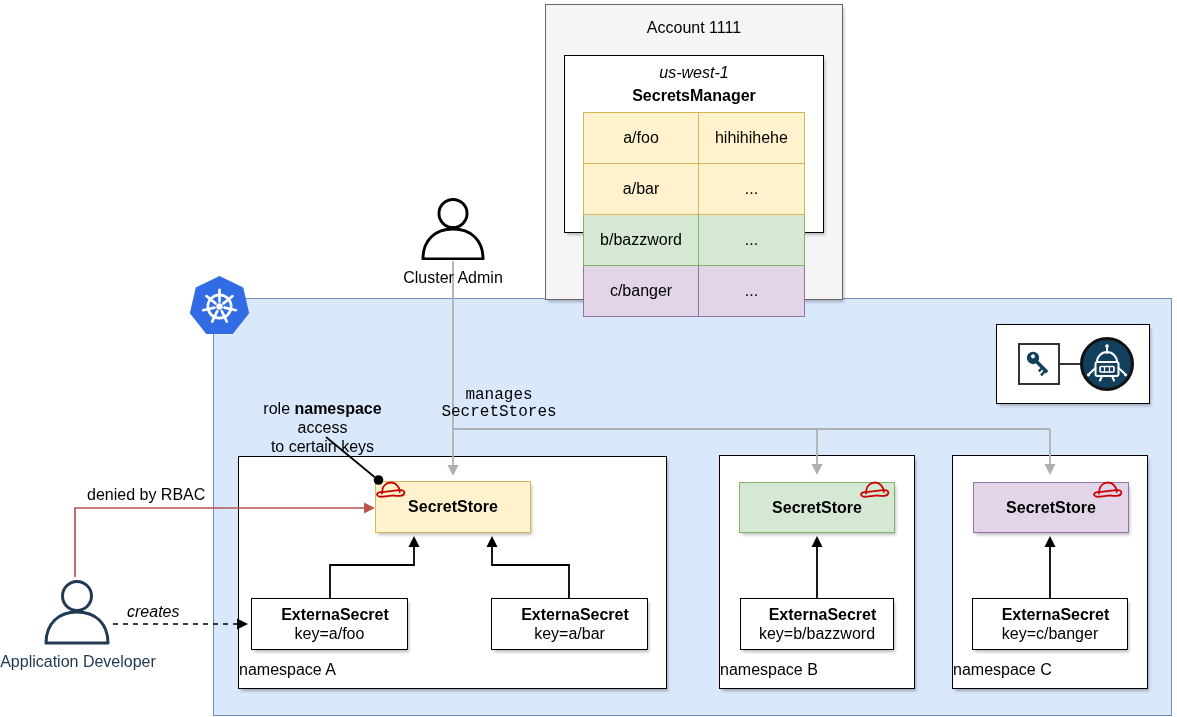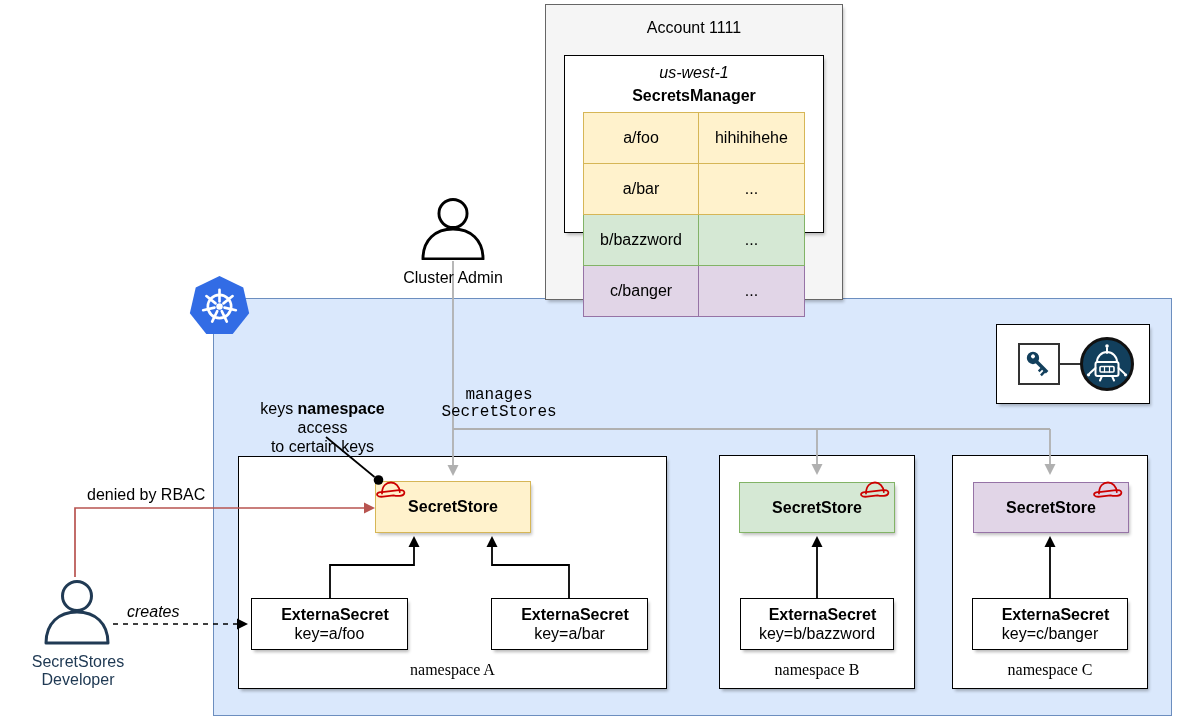--- a/index.html
+++ b/index.html
@@ -8,21 +8,21 @@
     font-family:"Liberation Sans","DejaVu Sans",sans-serif;
     font-size:16px;color:#000;background:#fff;
   }
   .abs{position:absolute;}
   
   .cluster{left:213px;top:298px;width:957px;height:416px;background:#dae8fc;border:1.5px solid #6c8ebf;z-index:0;}
   
   .nodebox{background:#fff;border:1px solid #000;box-shadow:2px 3px 3px -1px rgba(0,0,0,0.28);box-sizing:border-box;}
   .ns{z-index:1;}
   .z3{z-index:3;}
-  .ns-label{position:absolute;left:0;right:0;bottom:9px;text-align:center;font-family:Liberation Serif, serif;}
+  .ns-label{position:absolute;left:0;right:0;bottom:9px;}
   .store{display:flex;align-items:center;justify-content:center;font-weight:bold;z-index:3;box-sizing:border-box;box-shadow:2px 3px 3px -1px rgba(0,0,0,0.25);}
   .store.yellow{background:#fff2cc;border:1px solid #d6b656;}
   .store.green{background:#d5e8d4;border:1px solid #82b366;}
   .store.purple{background:#e1d5e7;border:1px solid #9673a6;}
   .es{display:flex;flex-direction:column;align-items:center;justify-content:center;line-height:19px;text-align:center;z-index:3;}
   .es b{font-weight:bold;padding-left:11px;}
   
   .account{left:545px;top:4px;width:298px;height:296px;background:#f5f5f5;border:1px solid #666;box-shadow:2px 3px 3px -1px rgba(0,0,0,0.25);z-index:3;box-sizing:border-box;}
   .account-title{text-align:center;padding-top:14px;}
   .region{position:absolute;left:18px;top:50px;width:260px;height:178px;background:#fff;border:1px solid #000;box-shadow:2px 3px 3px -1px rgba(0,0,0,0.25);box-sizing:border-box;}
@@ -206,28 +206,28 @@
   <svg class="abs z3" style="left:421px;top:198px;" width="64" height="62" viewBox="0 0 66 64">
     <path d="M2,63 C2,43 15,32 33,32 C51,32 64,43 64,63 Z" fill="#fff" stroke="#000" stroke-width="3" stroke-linejoin="round"></path>
     <circle cx="33" cy="16" r="14.5" fill="#fff" stroke="#000" stroke-width="3"></circle>
   </svg>
   <div class="abs center z3" style="left:385px;top:269px;width:136px;">Cluster Admin</div>
 
   <svg class="abs z3" style="left:44px;top:576px;" width="66" height="72" viewBox="0 0 66 64">
     <path d="M2,63 C2,43 15,32 33,32 C51,32 64,43 64,63 Z" fill="#fff" stroke="#203a54" stroke-width="3" stroke-linejoin="round"></path>
     <circle cx="33" cy="16" r="14.5" fill="#fff" stroke="#203a54" stroke-width="3"></circle>
   </svg>
-  <div class="abs center devcol z3" style="left:0px;top:653px;width:156px;">SecretStores Developer</div>
+  <div class="abs center devcol z3" style="left:0px;top:653px;width:156px;">Application Developer</div>
 
   <div class="abs center annot" style="left:440px;top:387px;width:118px;line-height:17px;font-family:Liberation Mono, monospace;">
     <span>manages</span><br>
     <span>SecretStores</span>
   </div>
   <div class="abs center annot" style="left:240px;top:399px;width:165px;line-height:19px;">
-    <span><span>keys </span><b>namespace</b><span> access</span></span><br>
+    <span><span>role </span><b>namespace</b><span> access</span></span><br>
     <span>to certain keys</span>
   </div>
   <div class="abs annot" style="left:87px;top:486px;">denied by RBAC</div>
   <div class="abs annot ital" style="left:127px;top:603px;">creates</div>
 
   <svg class="abs layer" width="1177" height="717" viewBox="0 0 1177 717" style="z-index:4;">
     <line x1="326" y1="437" x2="374.5" y2="477" stroke="#000" stroke-width="1.7"></line>
     <circle cx="378.5" cy="480" r="4.8" fill="#000"></circle>
   </svg>
 

